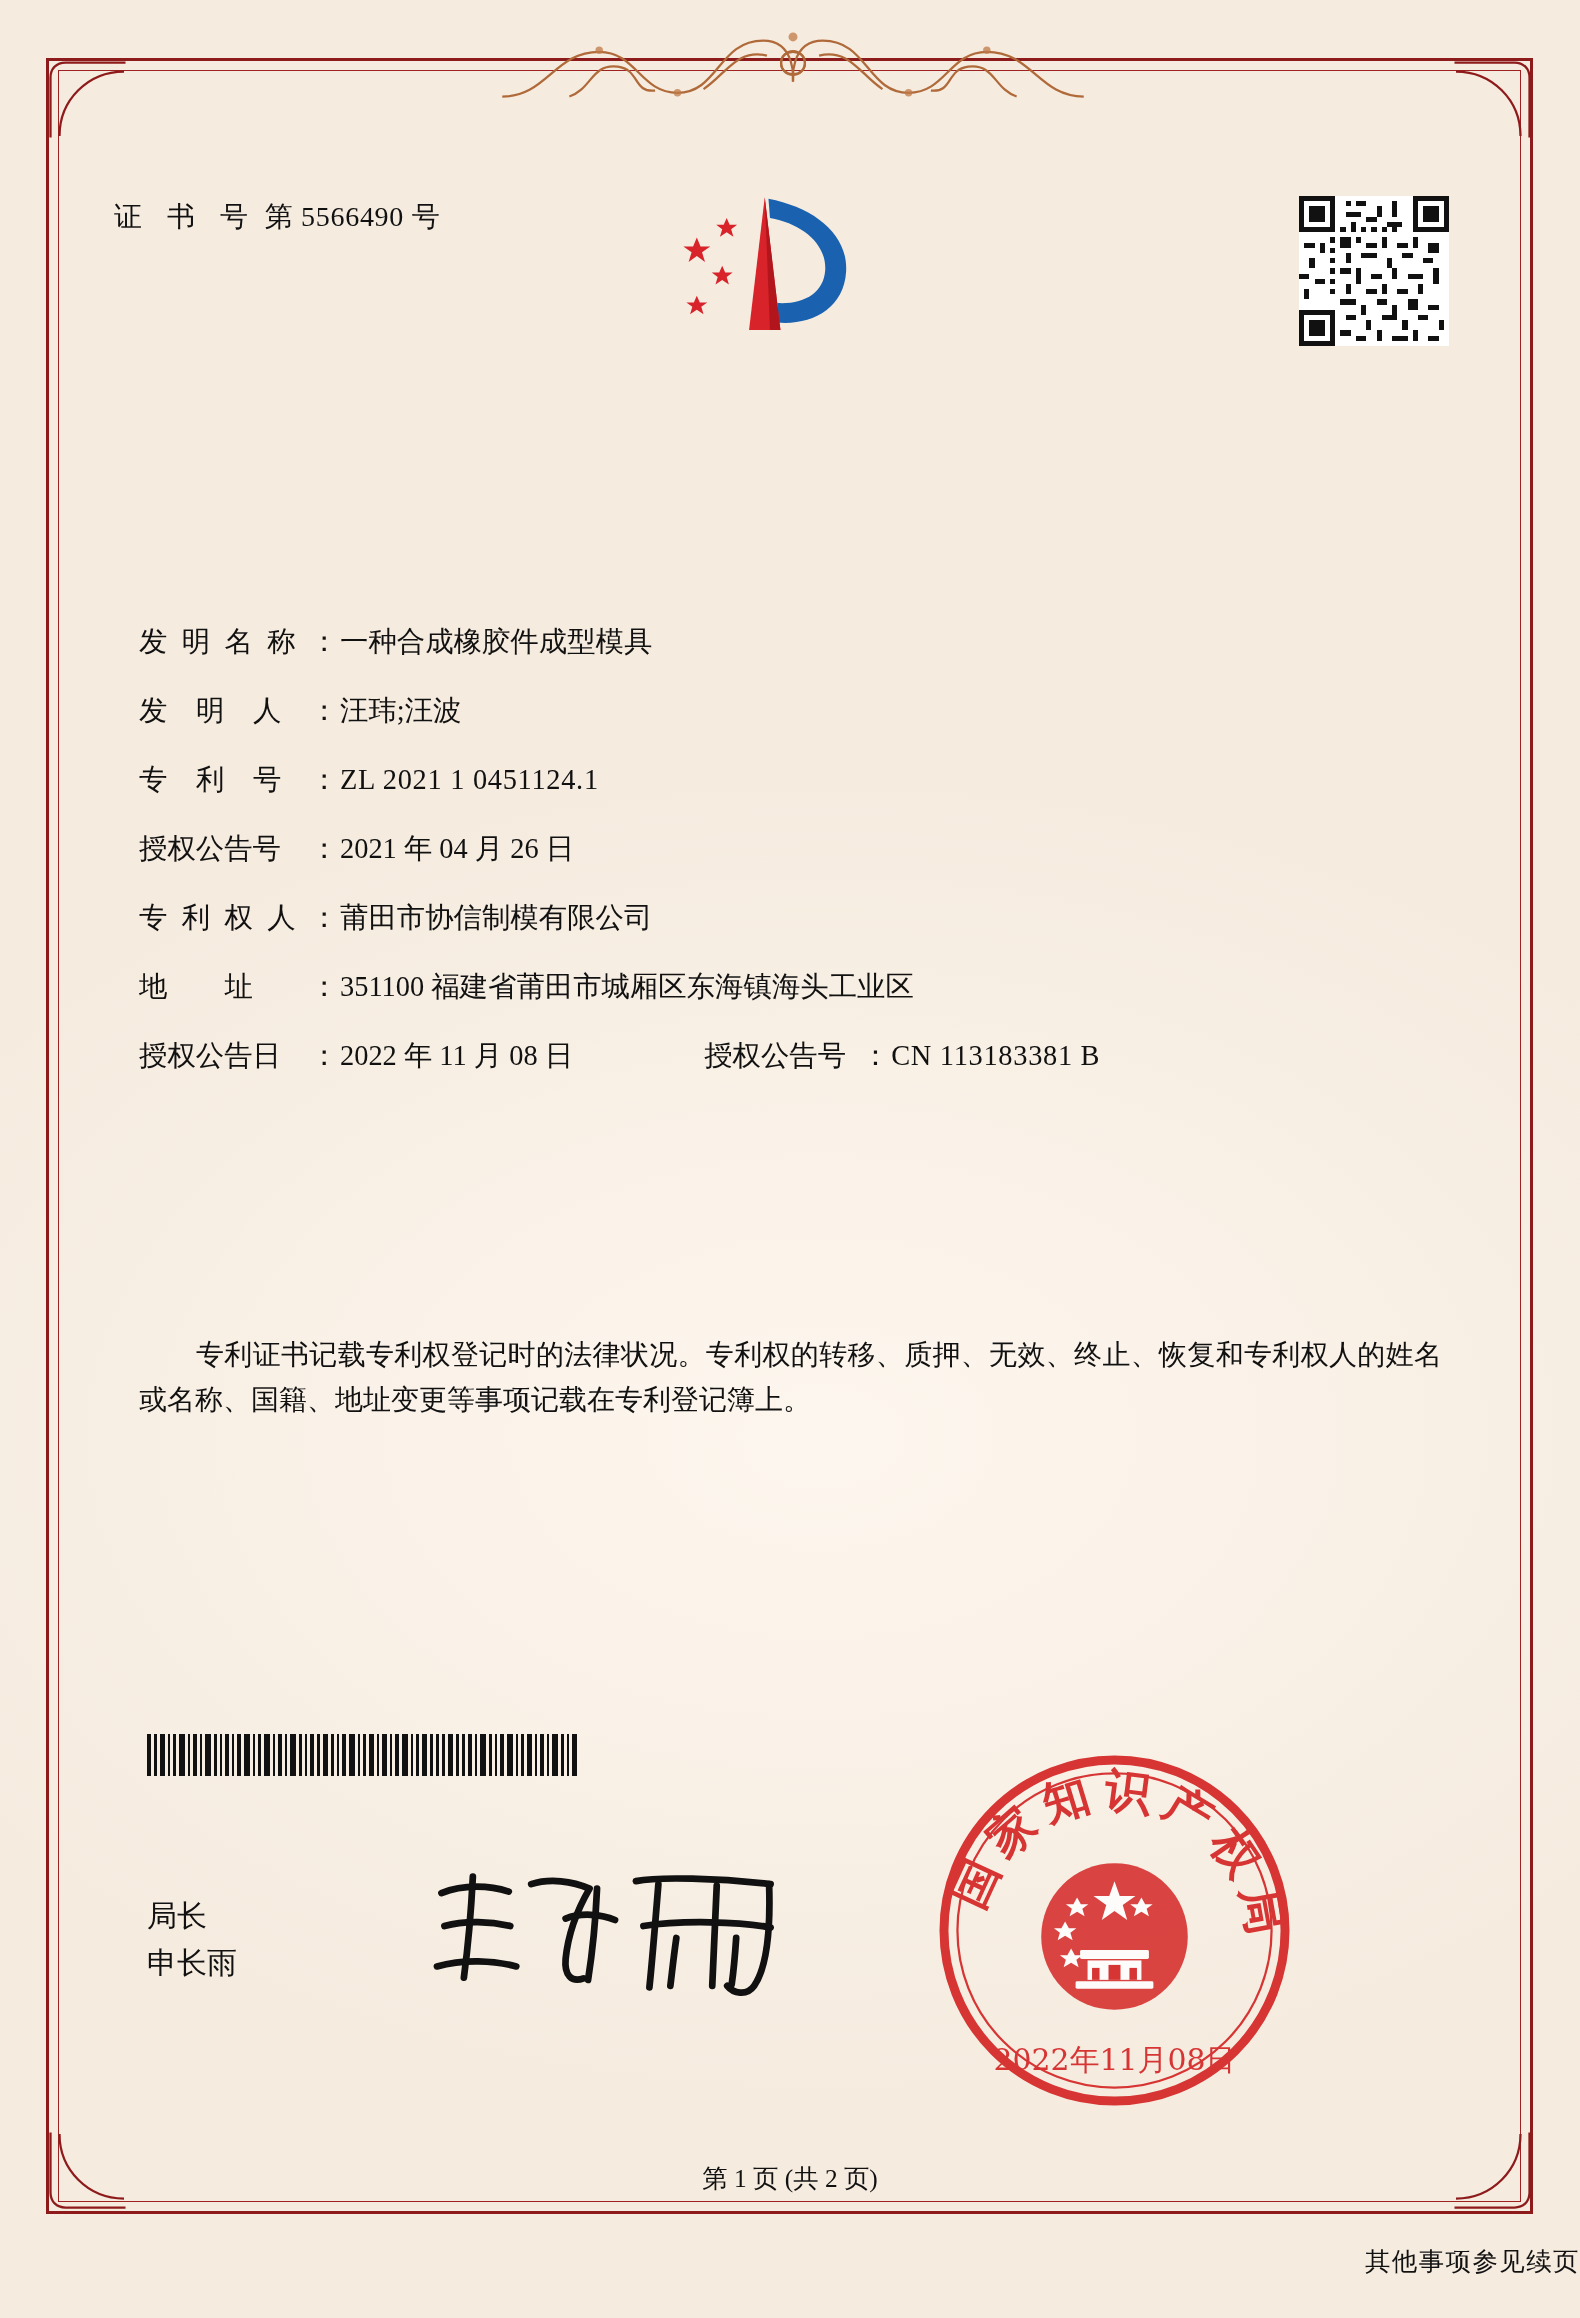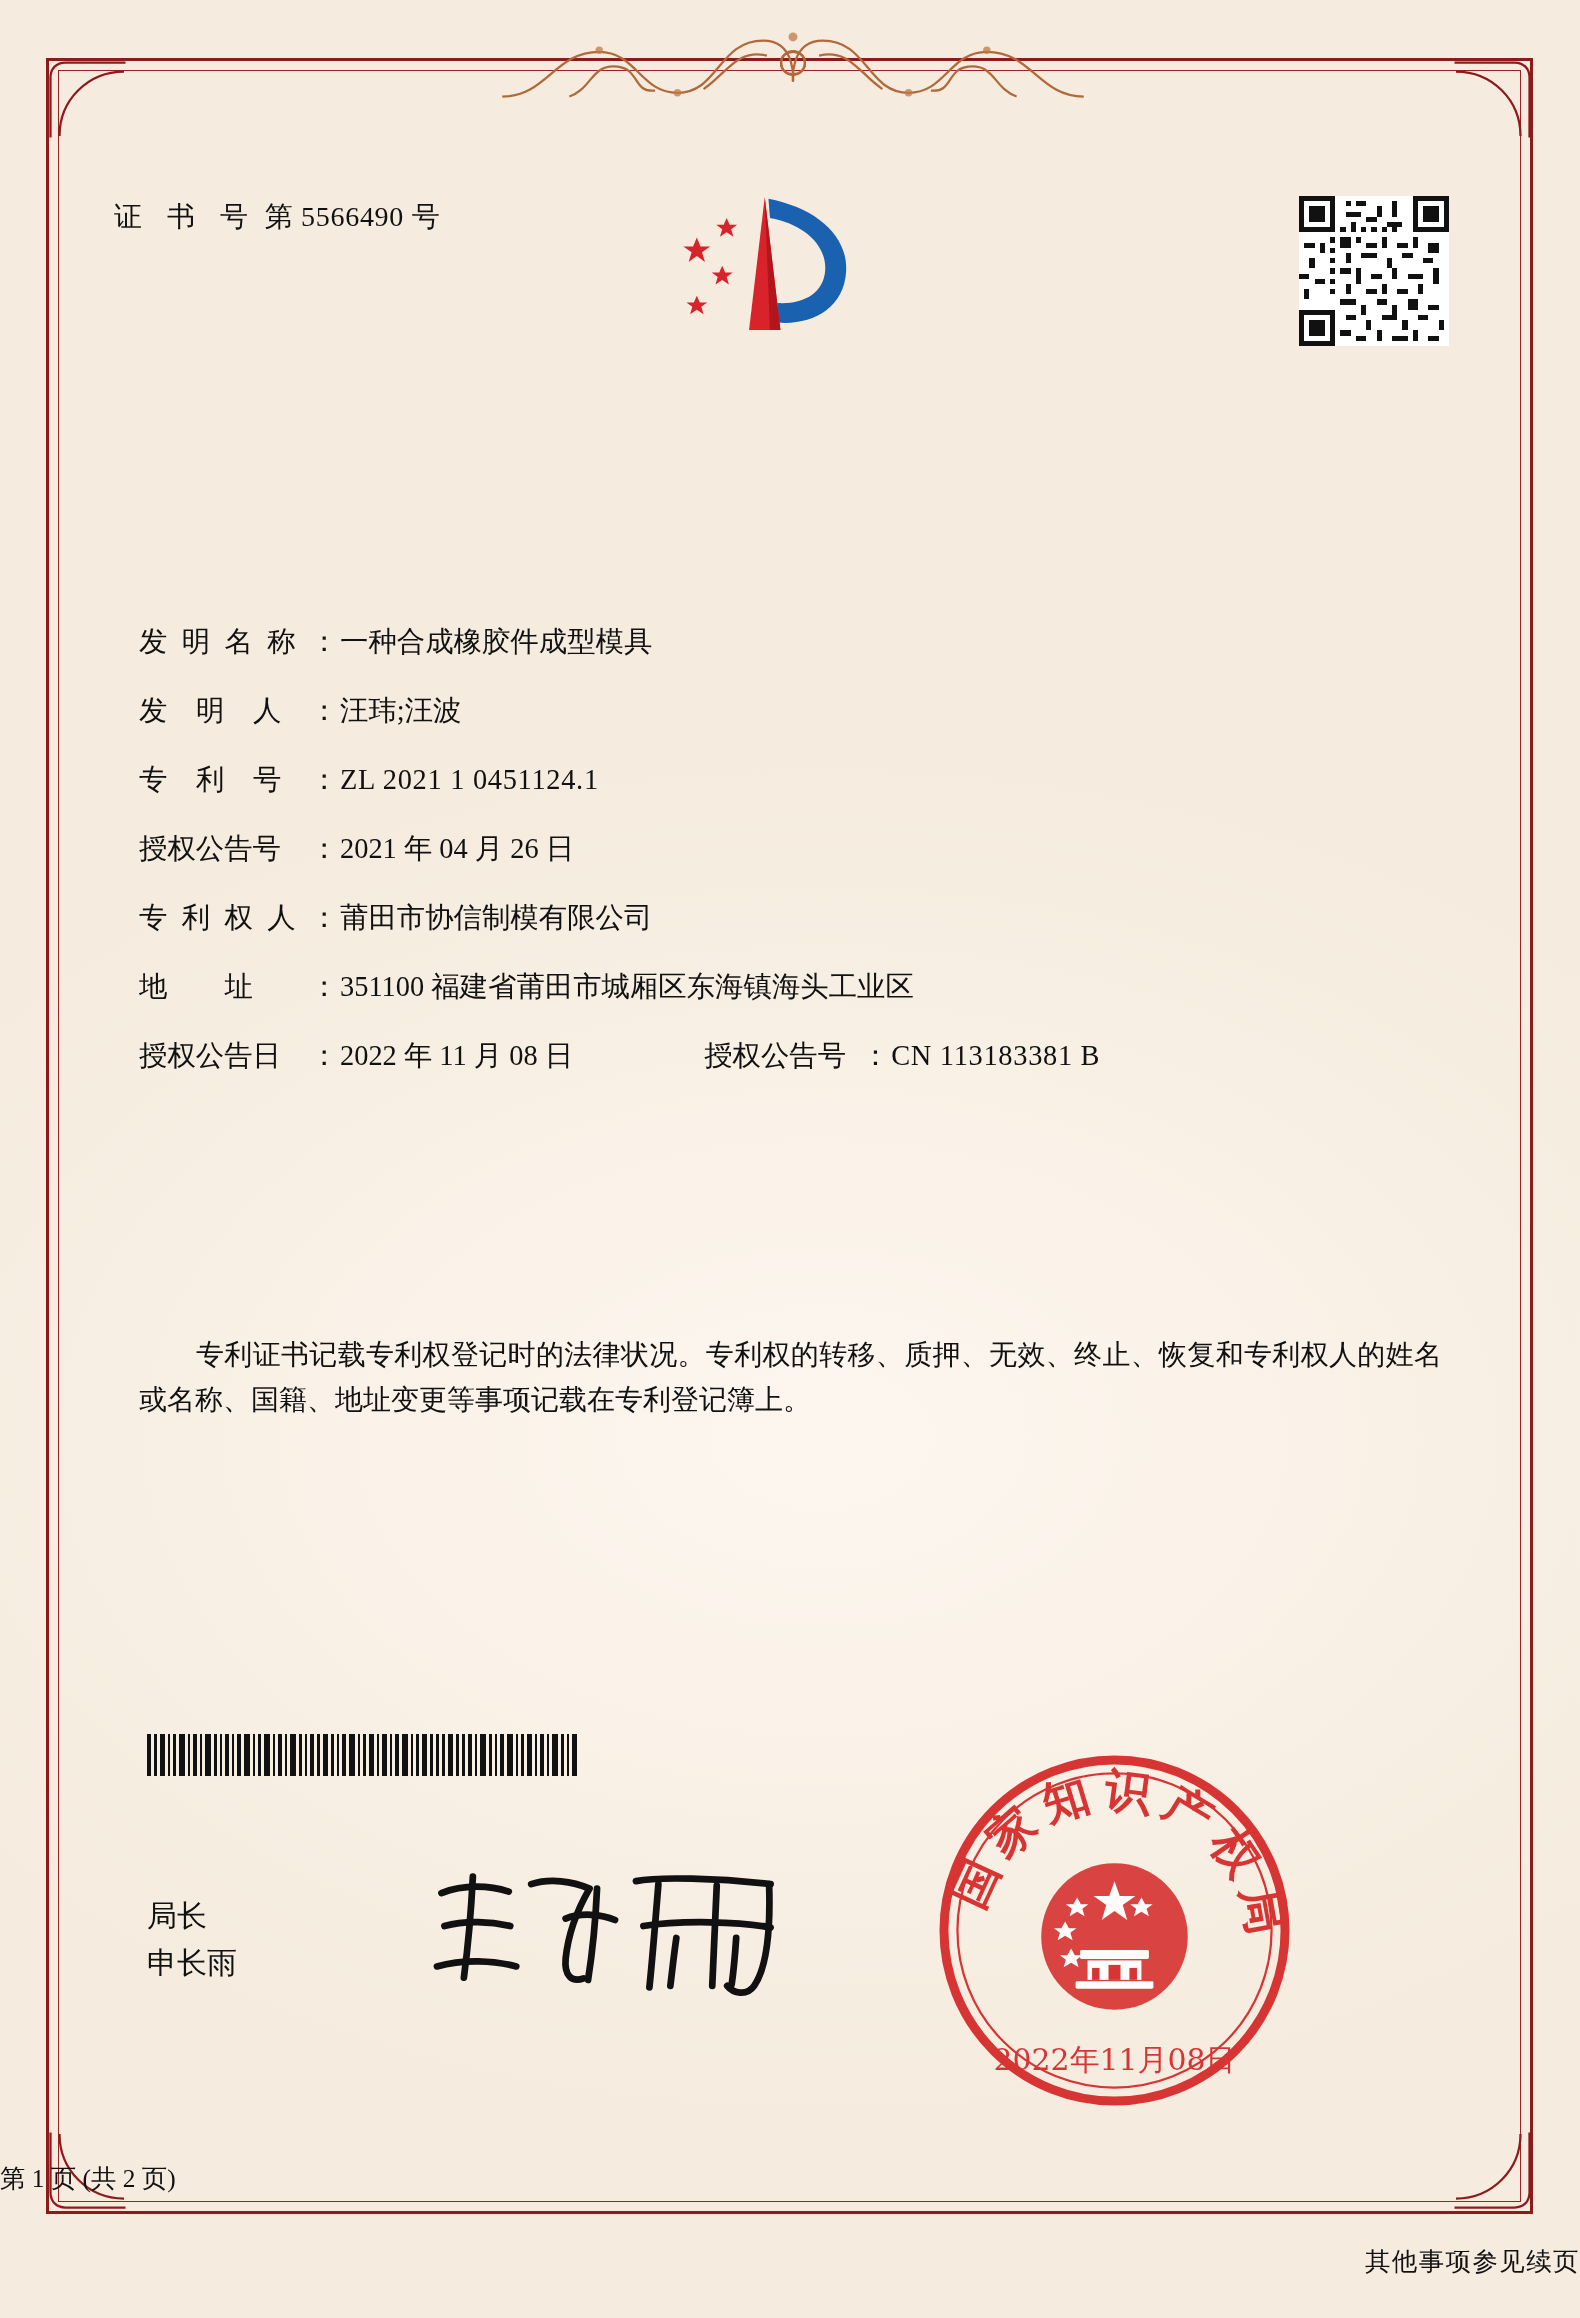--- a/index.html
+++ b/index.html
@@ -172,20 +172,21 @@
     position: absolute;
     left: 935px; top: 1751px;
     width: 359px; height: 359px;
     opacity: .88;
   }
   .seal svg { width: 100%; height: 100%; }
 
   .page-num {
     position: absolute;
     left: 0; right: 0; top: 2162px;
+    text-align: center;
     font-size: 25.4px;
     color: #111;
   }
 
   .footer-note {
     position: absolute;
     left: 0; right: 0; top: 2245px;
     text-align: right;
     font-size: 25.4px;
     color: #111;

